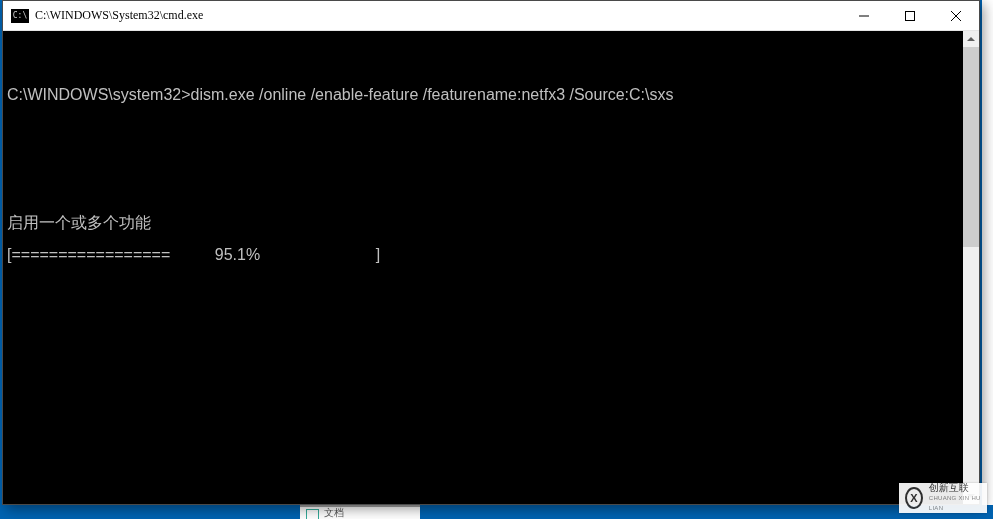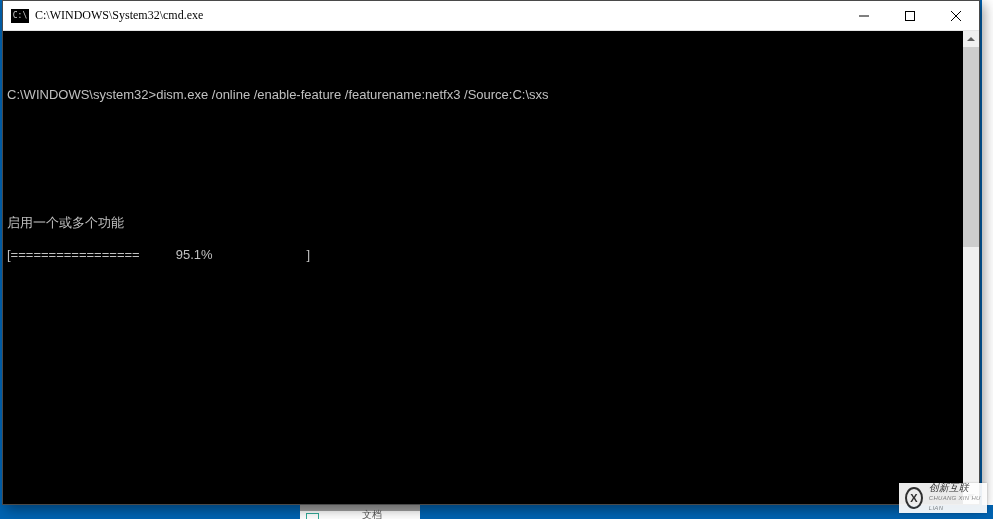--- a/index.html
+++ b/index.html
@@ -13,47 +13,47 @@
   .titlebar .icon { width:18px; height:14px; margin:0 6px 0 8px; background:#000;
                     display:inline-flex; align-items:center; justify-content:center;
                     color:#ccc; font-size:8px; font-family:Consolas,monospace; }
   .titlebar .title { font-size:12px; color:#000; flex:0 0 auto;font-family:Liberation Serif, serif; }
   .titlebar .spacer { flex:1; }
   .win-btn { width:46px; height:30px; display:flex; align-items:center; justify-content:center;
              font-size:10px; color:#000; }
   .win-btn svg { width:10px; height:10px; }
 
   .term { position:absolute; left:0; top:30px; right:16px; bottom:0; background:#000;
-          font-family:"NSimSun","SimSun",Consolas,"Courier New",monospace; font-size:13px;
+          font-family:"NSimSun","SimSun",Consolas,"Courier New",monospace; font-size:16px;
           line-height:16px; color:#c0c0c0; padding:8px 0 0 0; white-space:pre; letter-spacing:0px; }
   .term .line { padding:0 4px; }
   .cmd-text { color:#c0c0c0; }
 
   .scrollbar { position:absolute; top:30px; right:0; width:16px; bottom:0; background:#f0f0f0; }
   .scroll-btn { width:16px; height:16px; background:#f0f0f0; display:flex;
                 align-items:center; justify-content:center; color:#606060; font-size:8px; }
   .scroll-btn.dn { position:absolute; bottom:0; }
   .scroll-track { position:absolute; top:16px; bottom:16px; left:0; right:0; background:#f0f0f0; }
   .scroll-thumb { position:absolute; top:0; left:0; right:0; height:200px; background:#cdcdcd; }
 
   
   .bg-right { position:absolute; right:0; top:0; width:11px; height:505px; background:#fff; }
   .bg-bottom { position:absolute; left:300px; bottom:0; width:120px; height:14px; background:#fff;
-               border-top:6px solid #a3a3a3; display:flex; align-items:center; font-size:10px;
-               color:#555; padding-left:24px;justify-content:center; }
+               border-top:2px solid #a3a3a3; display:flex; align-items:center; font-size:10px;
+               color:#555; padding-left:24px; }
   .bg-bottom::before { content:""; position:absolute; left:6px; top:2px; width:11px; height:9px;
                        border:1px solid #3a9; }
 
   .watermark { position:absolute; right:6px; bottom:6px; width:88px; height:30px;
                background:#fff; border-radius:0; display:flex; align-items:center;
                padding:0 6px; opacity:.92; box-shadow:0 0 2px rgba(0,0,0,.25);}
   .watermark .wm-ico { width:22px; height:22px; border-radius:50%; border:2px solid #333;
                        display:flex; align-items:center; justify-content:center; font-size:11px;
                        font-weight:700; color:#333; margin-right:6px; }
-  .watermark .wm-txt { font-size:10px; line-height:10px; color:#333;font-style:italic; }
+  .watermark .wm-txt { font-size:10px; line-height:10px; color:#333; }
   .watermark .wm-txt small { font-size:6px; color:#888; display:block; letter-spacing:.3px; }
 </style>
 </head>
 <body>
 
 <div class="bg-right"></div>
 <div class="bg-bottom">
   <span>文档</span>
 </div>
 

